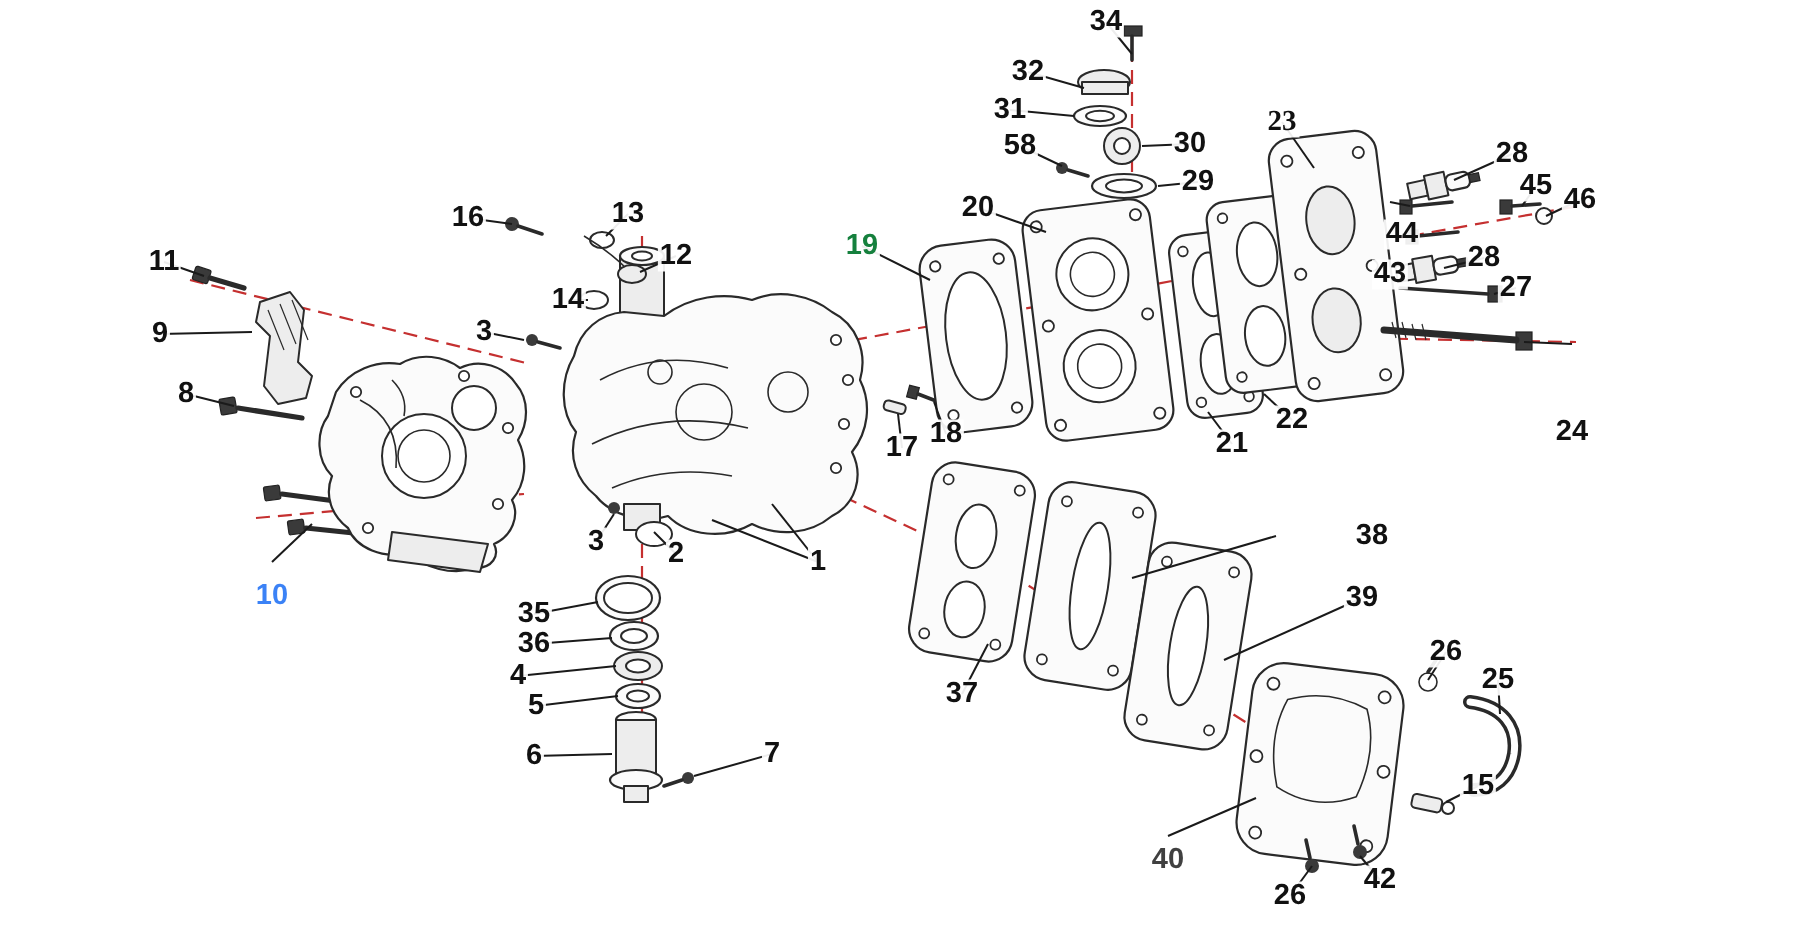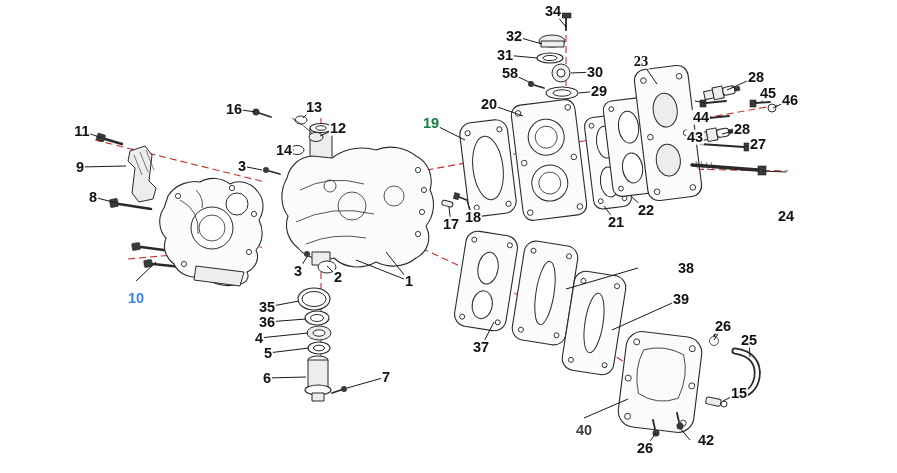--- a/index.html
+++ b/index.html
@@ -396,16 +396,16 @@
       <div class="callout" style="left: 267px; top: 378px; color: rgb(17, 17, 17);">6</div>
       <div class="callout" style="left: 386px; top: 377px; color: rgb(17, 17, 17);">7</div>
       <div class="callout" style="left: 638px; top: 268px; color: rgb(17, 17, 17); margin-left: 48px;">38</div>
       <div class="callout" style="left: 481px; top: 347px; color: rgb(17, 17, 17);">37</div>
       <div class="callout" style="left: 681px; top: 299px; color: rgb(17, 17, 17);">39</div>
       <div class="callout" style="left: 723px; top: 326px; color: rgb(17, 17, 17);">26</div>
       <div class="callout" style="left: 749px; top: 340px; color: rgb(17, 17, 17);">25</div>
       <div class="callout" style="left: 739px; top: 393px; color: rgb(17, 17, 17);">15</div>
       <div class="callout" style="left: 584px; top: 430px; color: #404040; text-align: right;">40</div>
       <div class="callout" style="left: 645px; top: 448px; color: rgb(17, 17, 17);">26</div>
-      <div class="callout" style="left: 690px; top: 440px; color: rgb(17, 17, 17); margin-left: 16px;">42</div>
+      <div class="callout" style="left: 690px; top: 440px; color: rgb(17, 17, 17);">42</div>
     </div>
 
 </div>
 
 </body></html>

